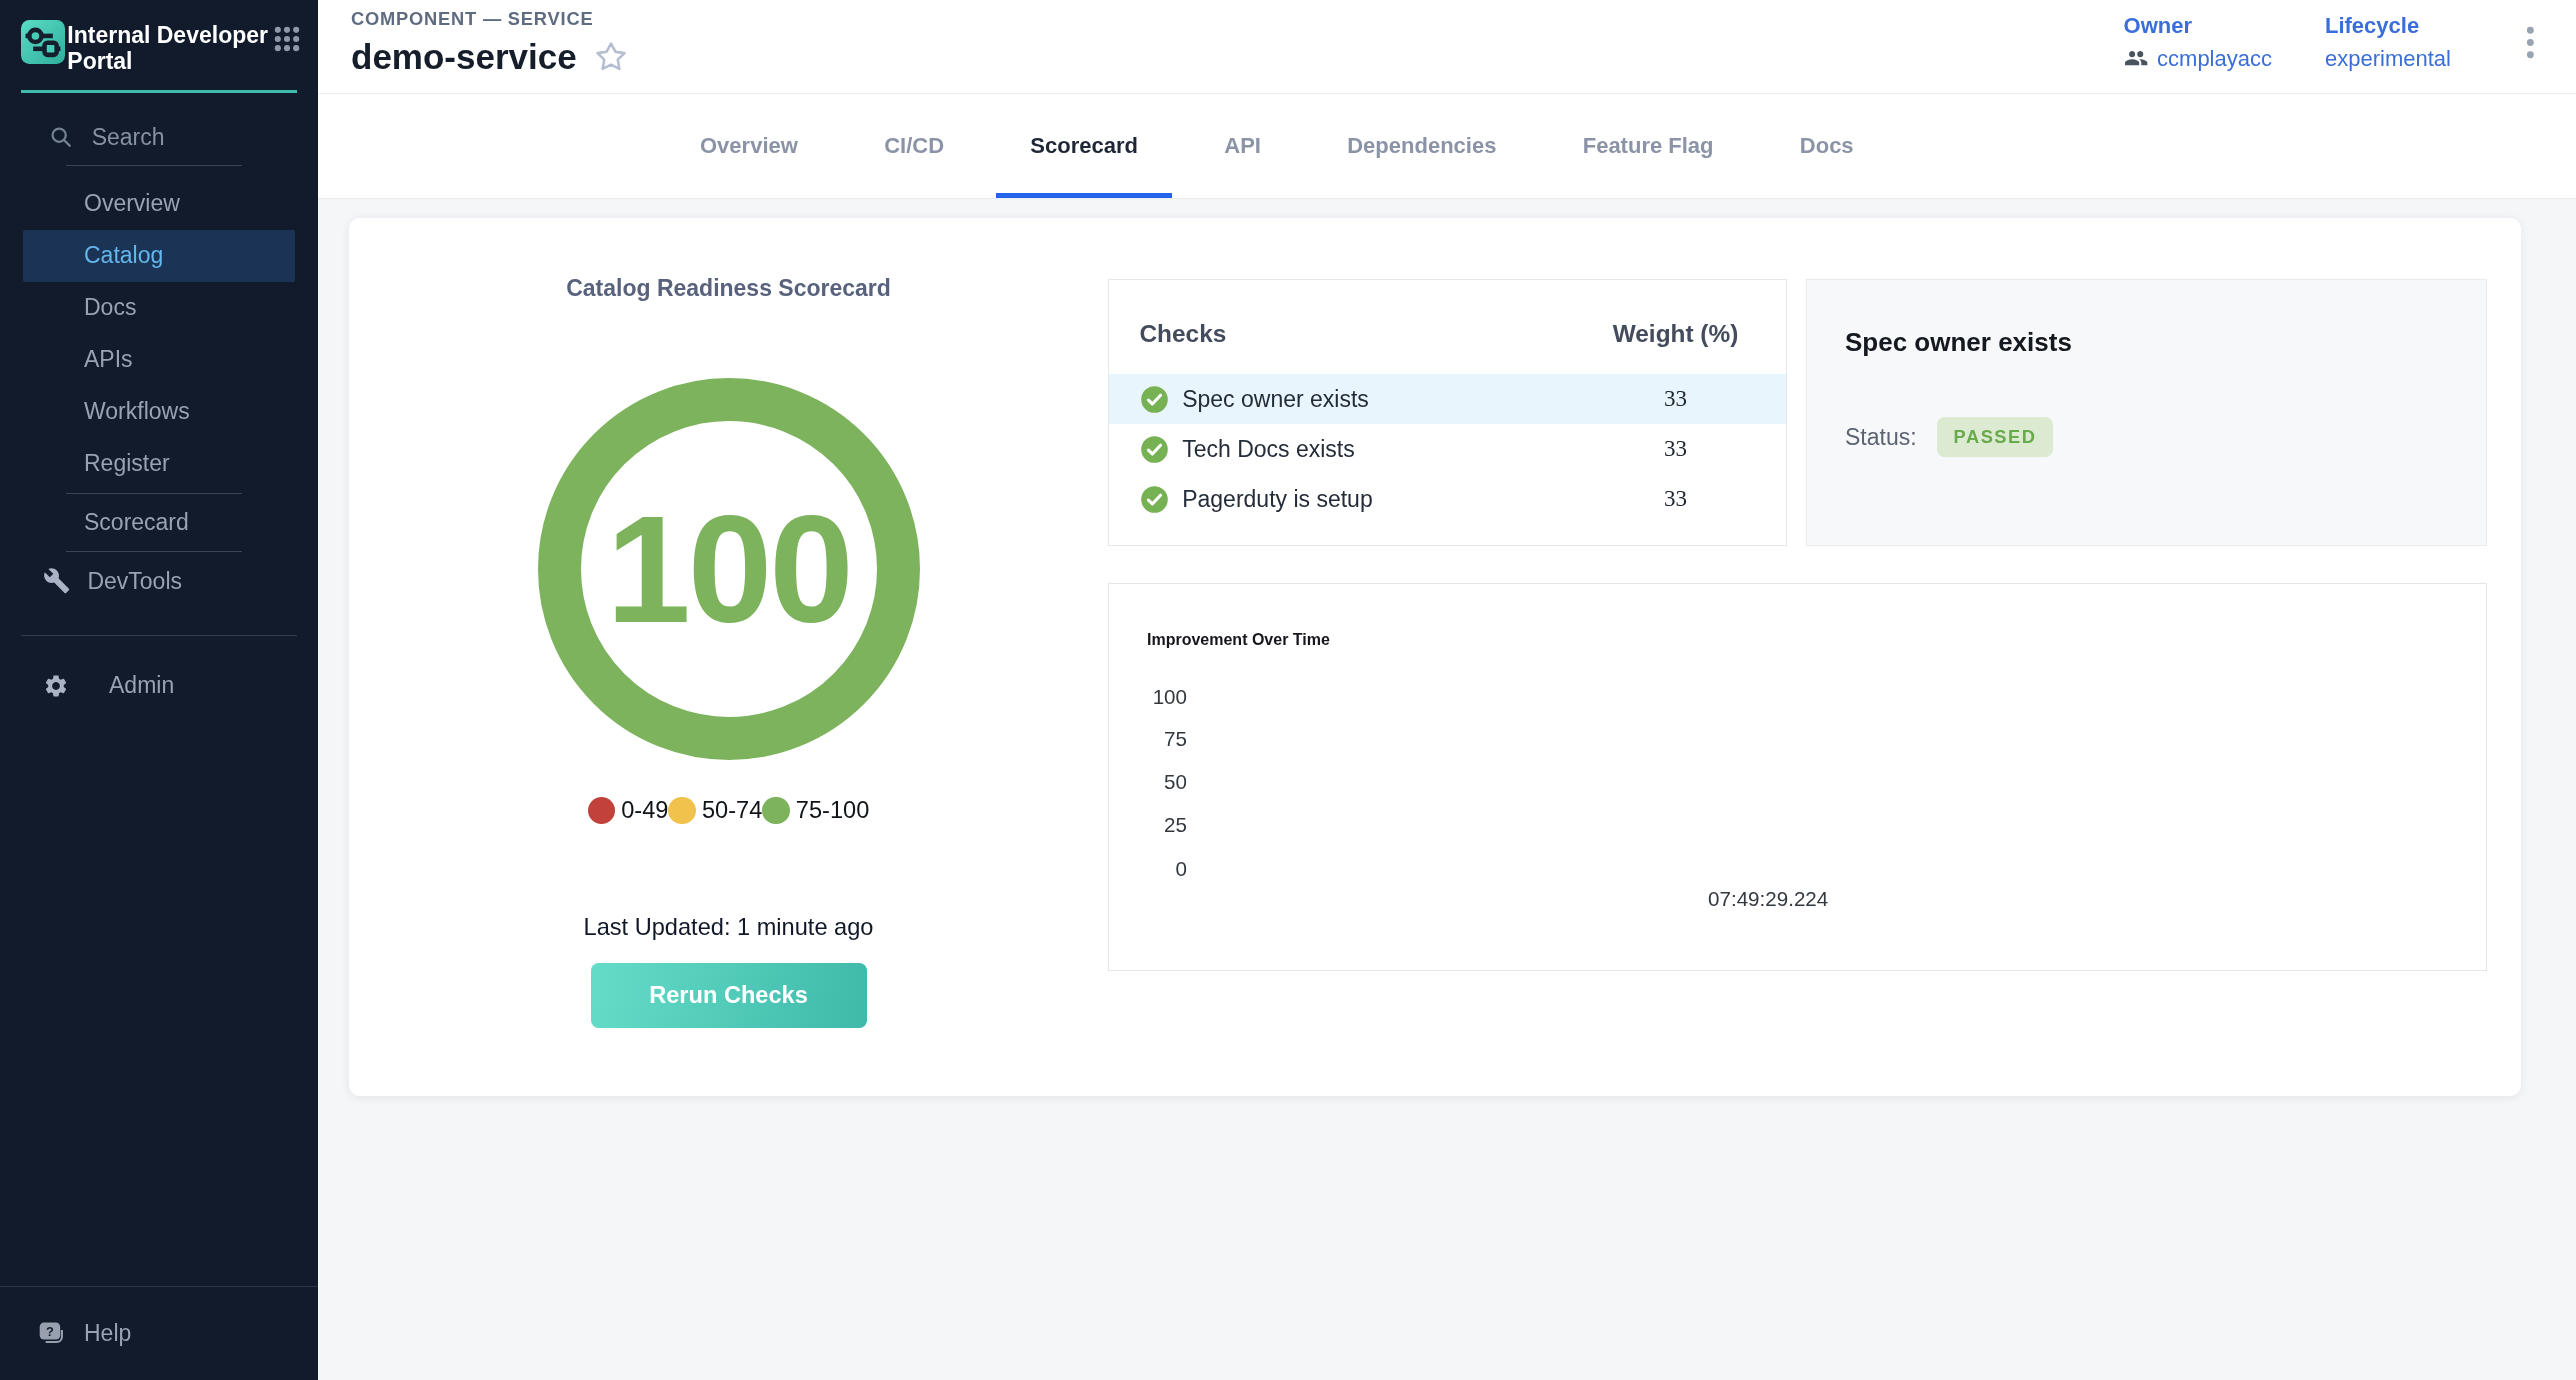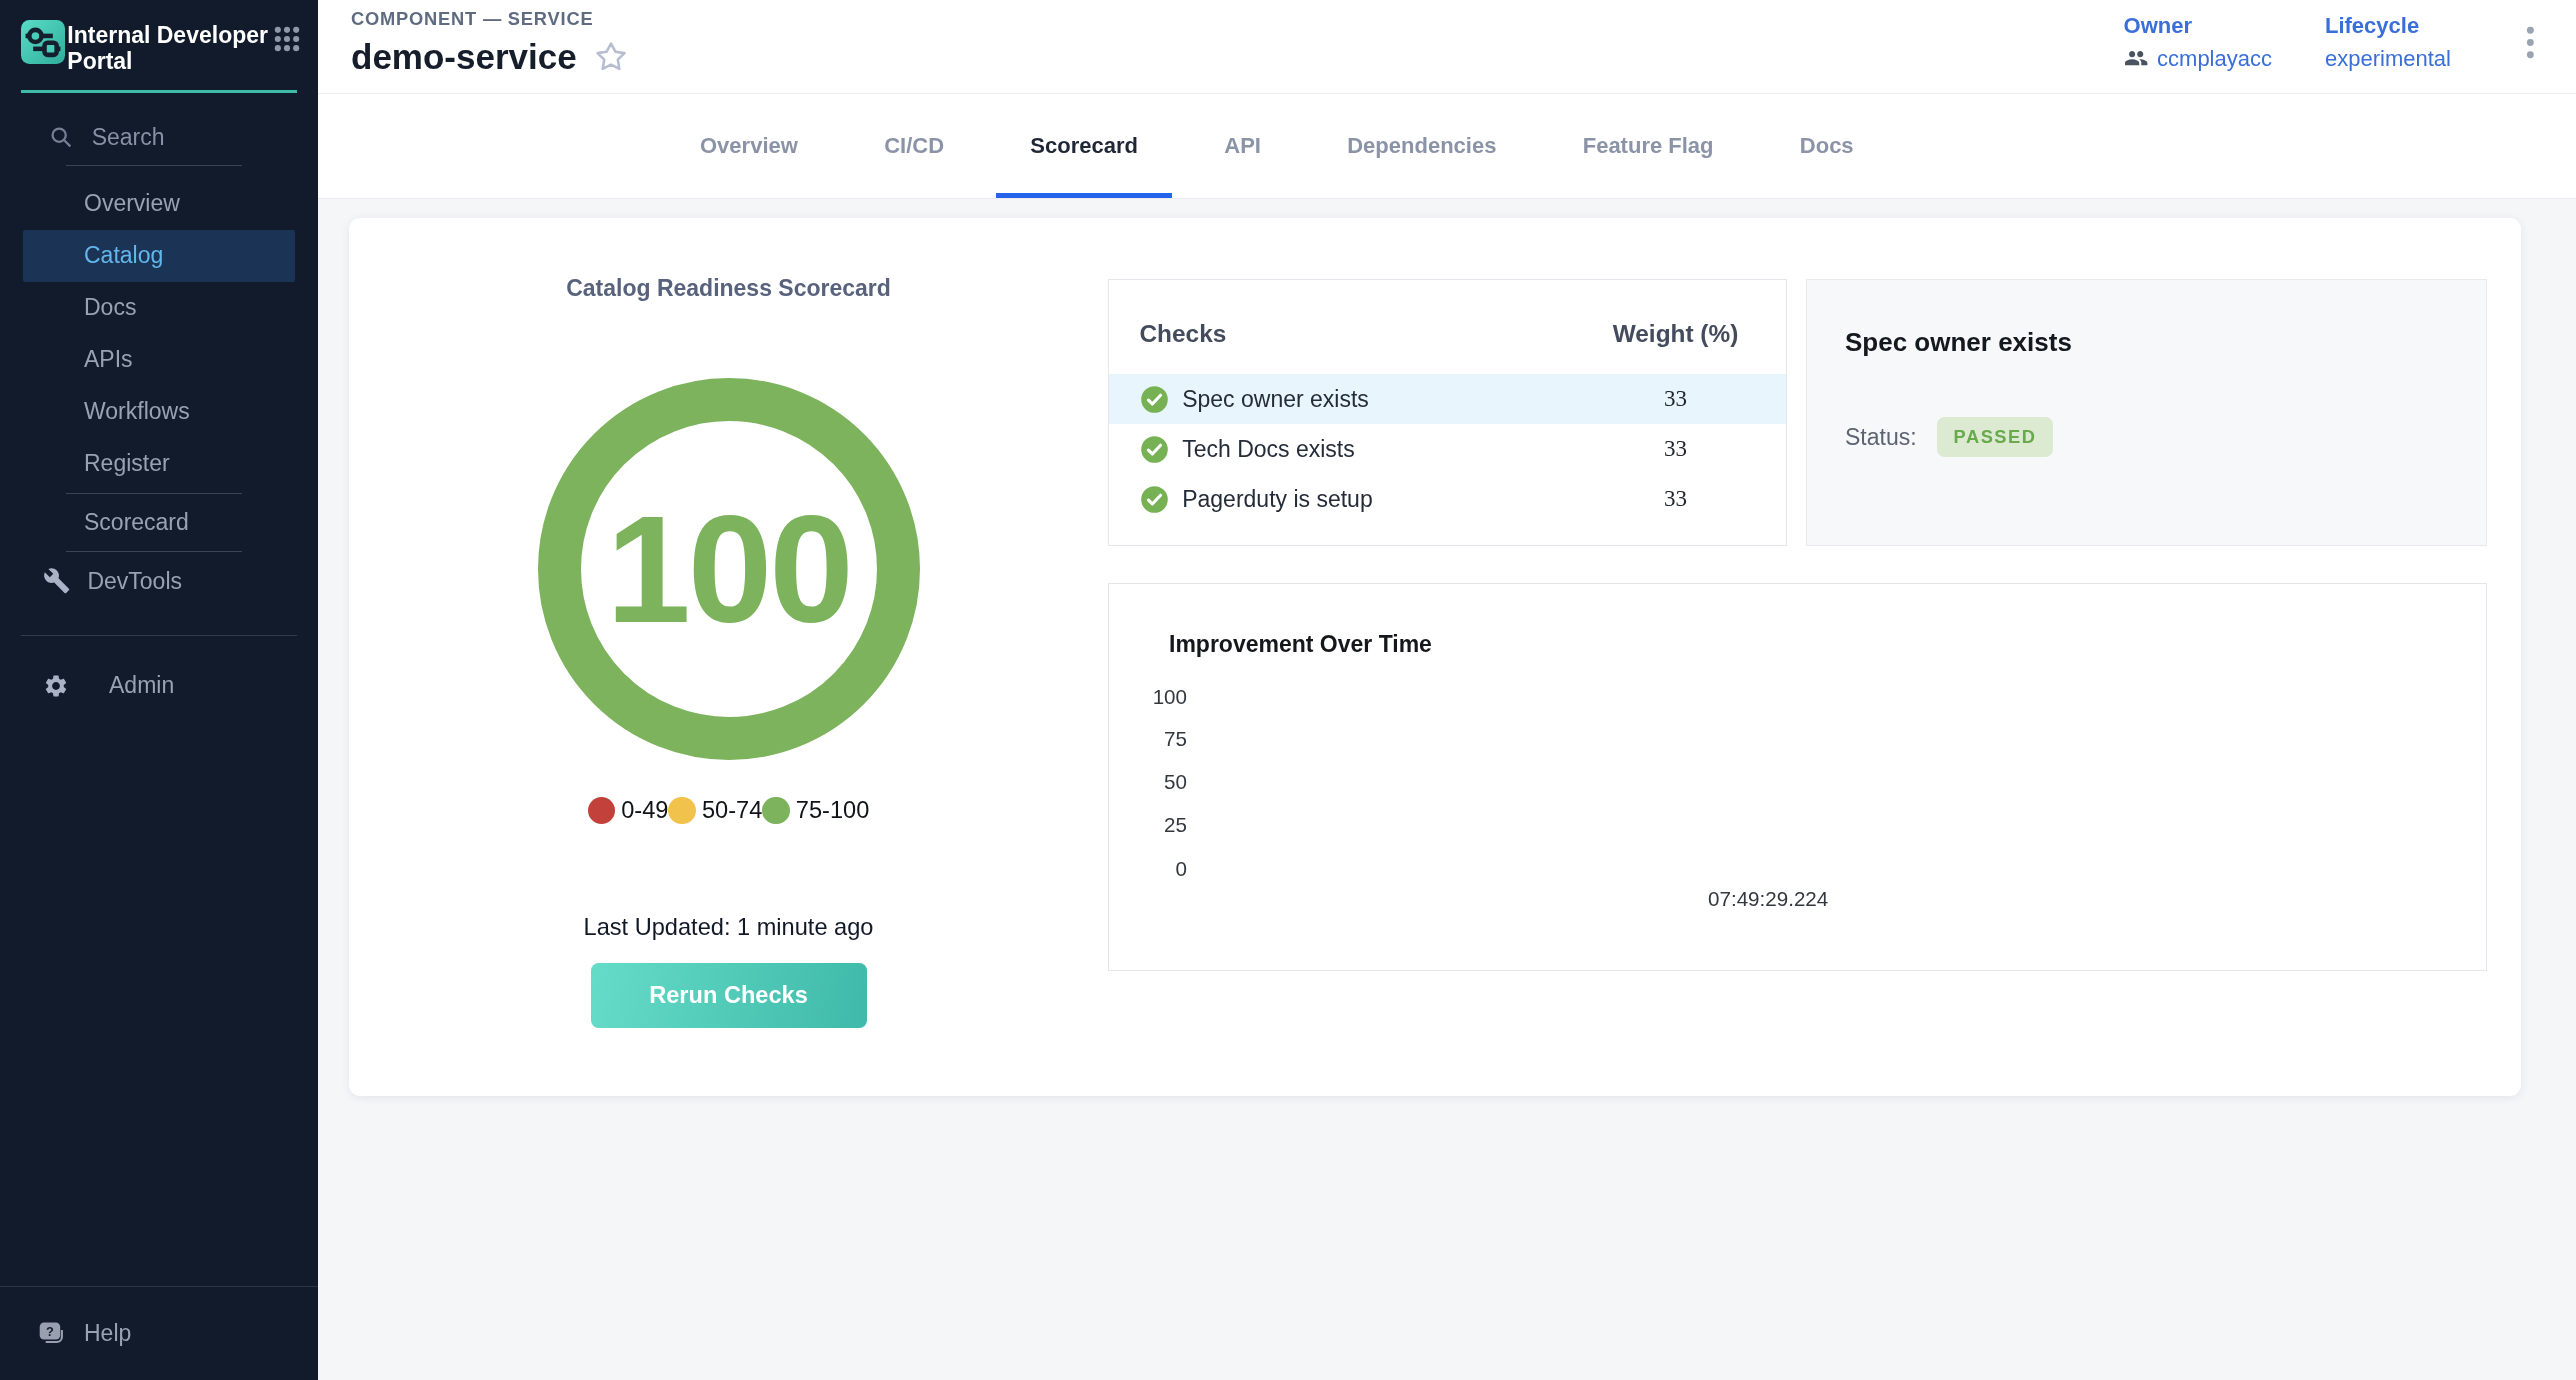--- a/index.html
+++ b/index.html
@@ -69,21 +69,21 @@
   .check-name { flex:1; display:flex; align-items:center; gap:13.7px; font-size:23px; color:#252c39; }
   .check-weight { width:160px; text-align:center; font-size:23px; color:#20262f;font-family:Liberation Serif, serif; }
 
   .detail-panel { width:681px; height:267px; background:#f7f8fa; border:0.8px solid #e8eaee; padding:47px 38px 0 38px; }
   .detail-title { font-size:26px; font-weight:700; color:#14181f; }
   .status-row { margin-top:59px; display:flex; align-items:center; gap:20px; }
   .status-label { font-size:23px; color:#5c6472; }
   .status-badge { font-size:18.3px; font-weight:700; letter-spacing:1.5px; padding:9.1px 17px; border-radius:7.6px; }
 
   .chart-panel { margin-top:37px; width:1379px; height:388px; background:#fff; border:0.8px solid #e3e6ea; position:relative; }
-  .chart-title { position:absolute; left:60px; top:47px; font-size:23px; font-weight:700; color:#15171c; }
+  .chart-title { position:absolute; left:38px; top:47px; font-size:16px; font-weight:700; color:#15171c; }
   .ytick { position:absolute; width:78px; text-align:right; font-size:20.6px; color:#33383f; }
   .xtick { position:absolute; left:599px; top:303px; width:229px; text-align:left; font-size:20.6px; color:#33383f; }
 
   svg { display:block; }
 </style>
 </head>
 <body>
 
 <div class="app">
 

